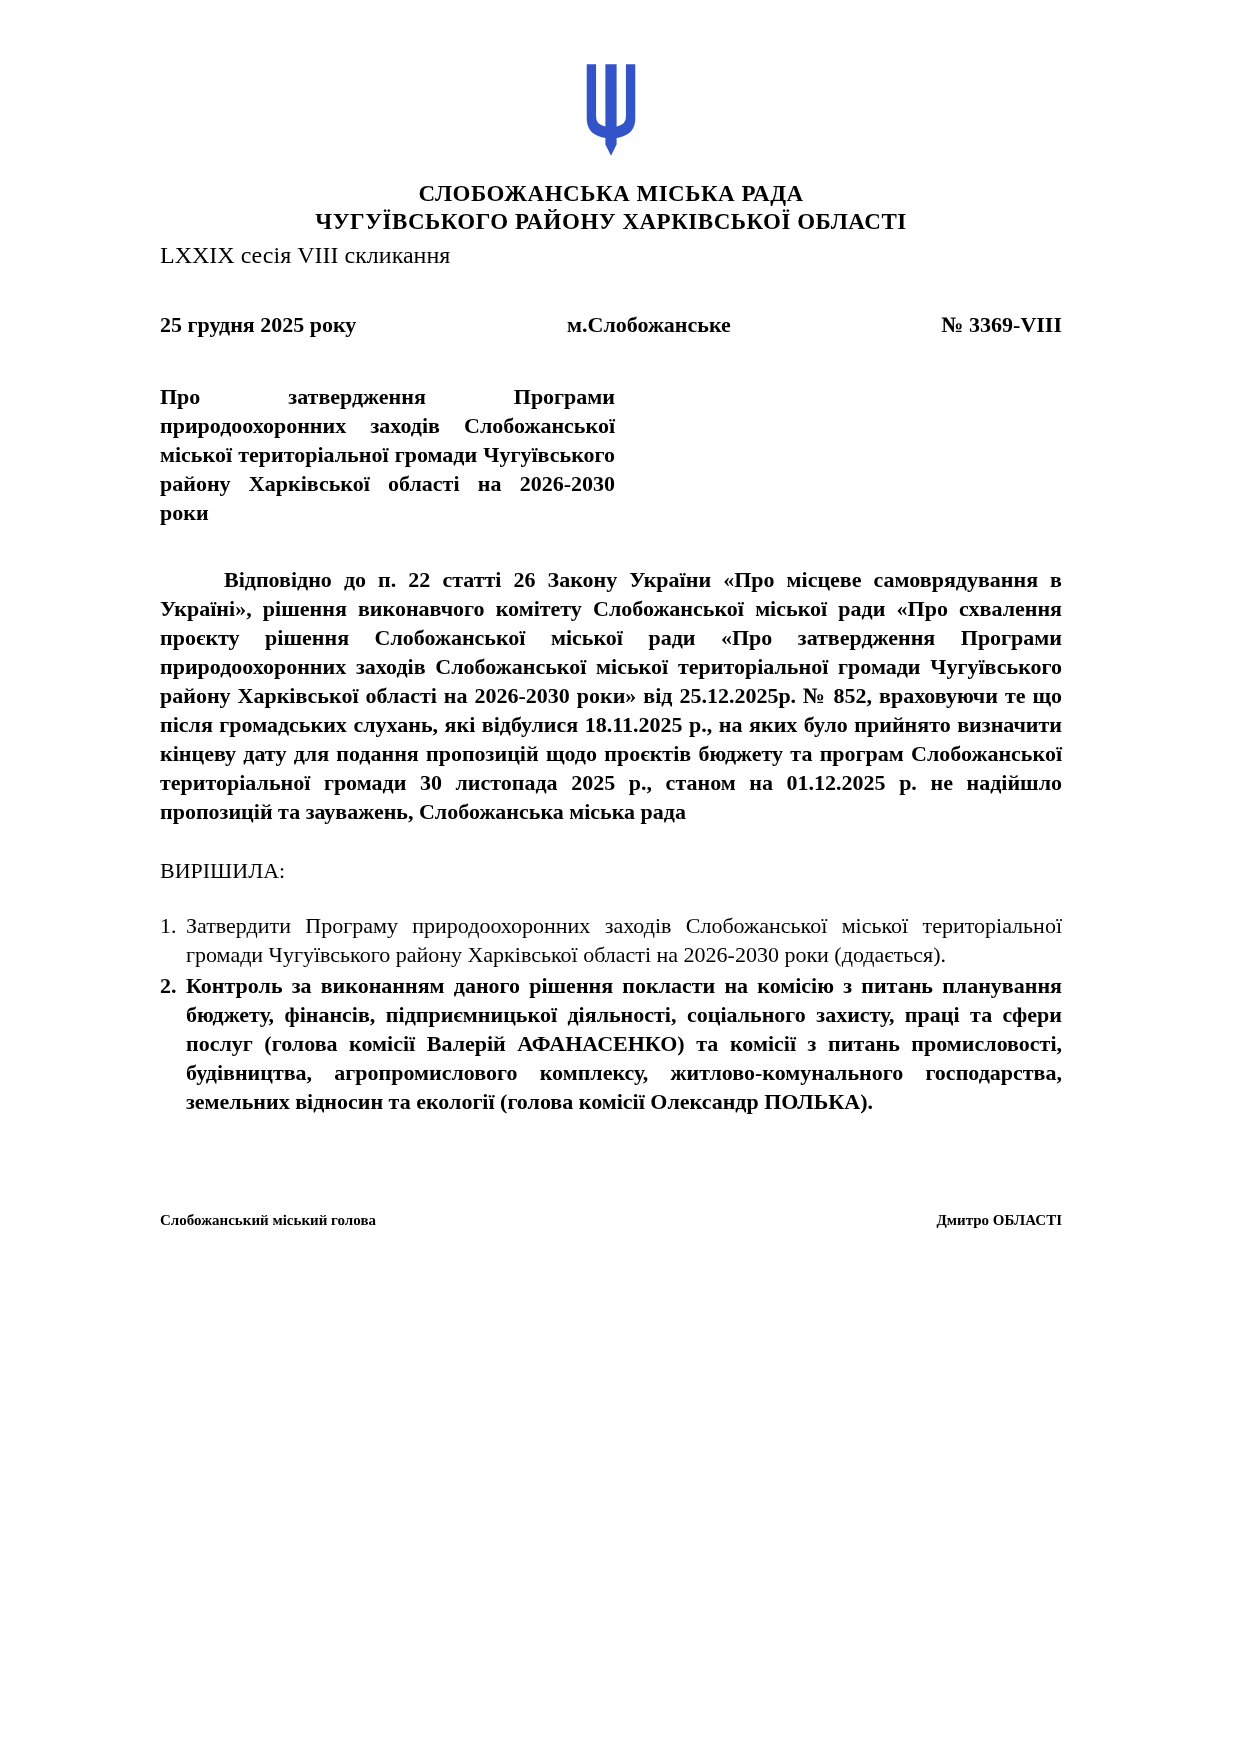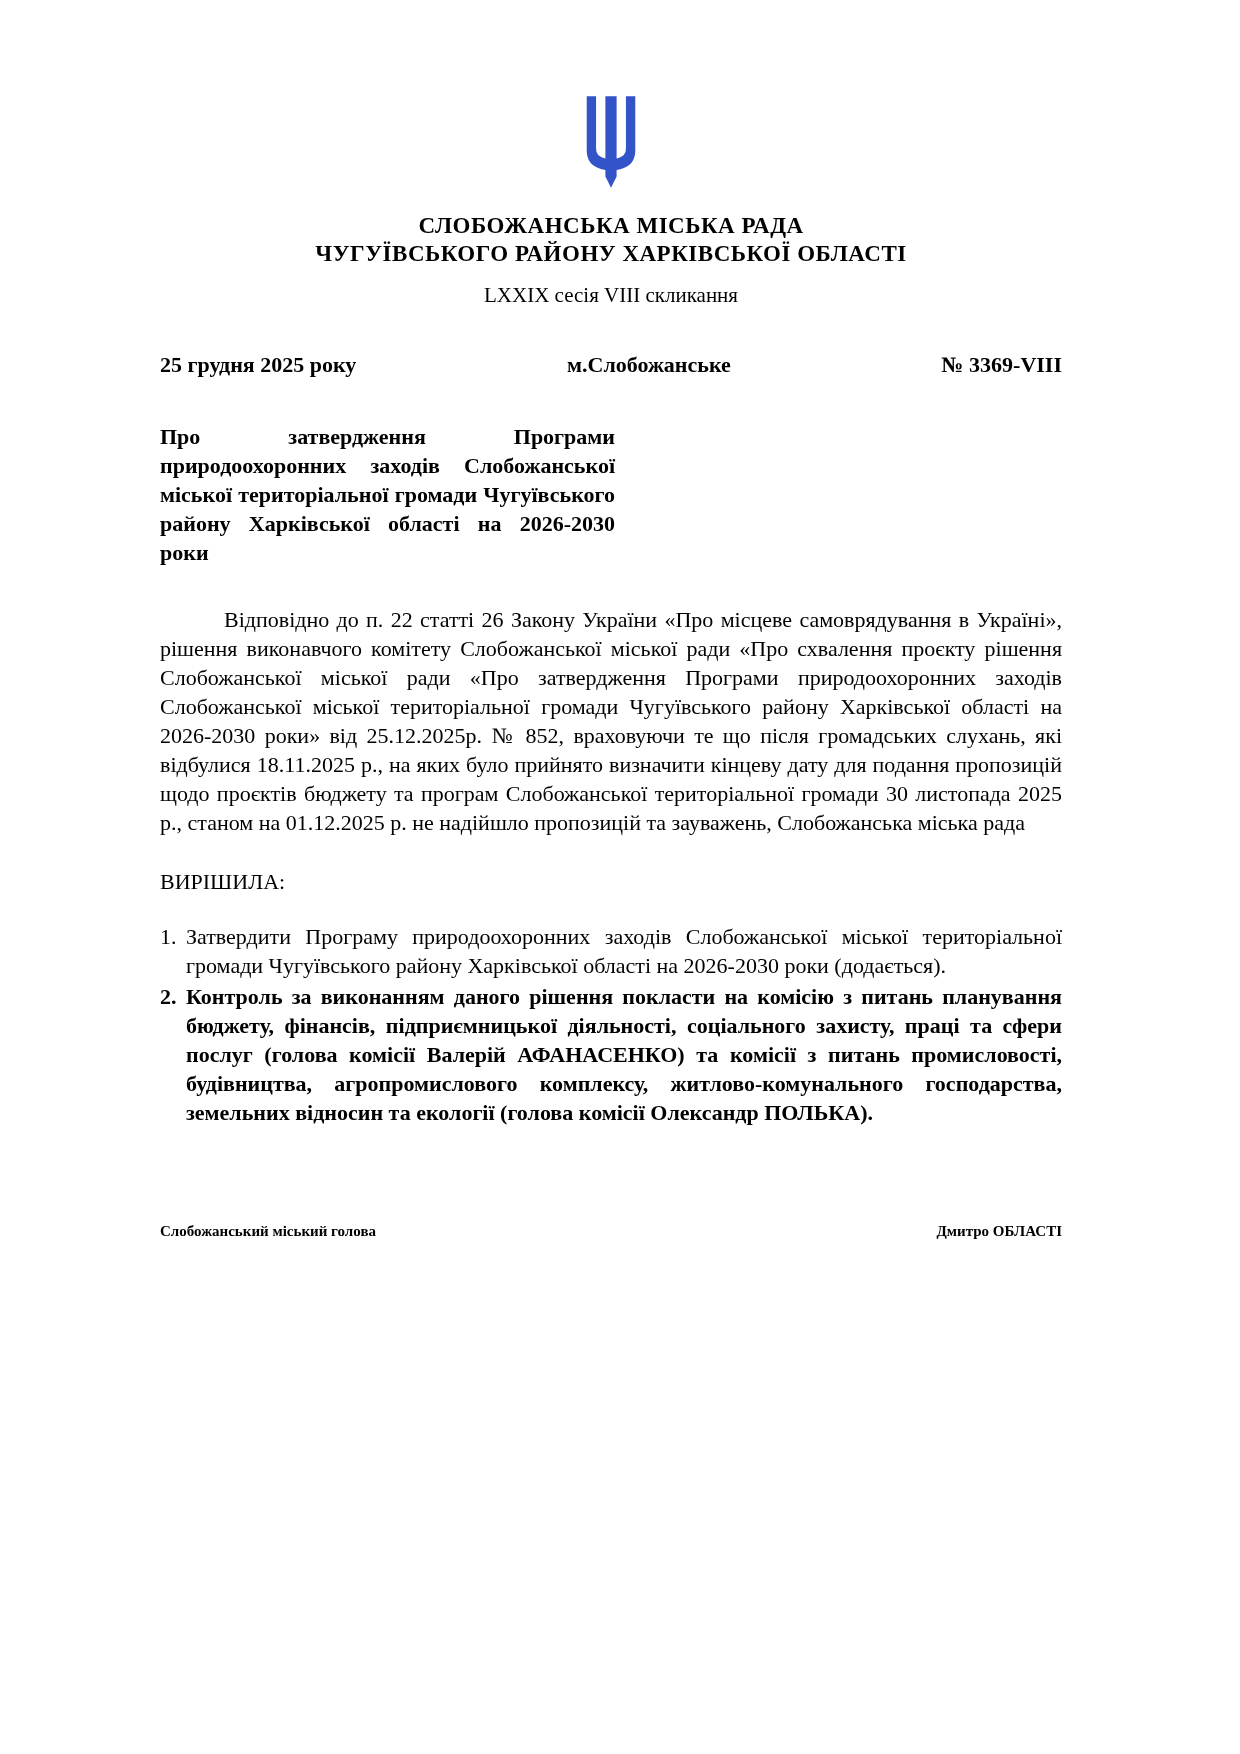--- a/index.html
+++ b/index.html
@@ -8,43 +8,43 @@
     font-family:"Liberation Serif","DejaVu Serif",serif;
     color:#000;
   }
   .page{
     position:relative;
     width:1240px;
     height:1754px;
     margin:0 auto;
     background:#fff;
     box-sizing:border-box;
-    padding:96px 178px 0 160px;
+    padding:64px 178px 0 160px;
   }
   .emblem-wrap{
     text-align:center;
     margin-bottom:18px;
   }
   .emblem-wrap svg{
     display:inline-block;
     width:56px;
     height:94px;
   }
   .org-name{
     text-align:center;
     font-weight:bold;
     font-size:23px;
     line-height:28px;
     letter-spacing:0.5px;
   }
   .session{
-    text-align:center;
-    font-size:21px;
+    text-align:left;
+    font-size:24px;
     line-height:26px;
-    margin-top:14px;
+    margin-top:6px;
   }
   .doc-type{
     text-align:center;
     font-weight:bold;
     font-size:24px;
     letter-spacing:1px;
     margin-top:46px;
   }
   .date-line{
     display:flex;
@@ -59,21 +59,21 @@
   .subject{
     width:455px;
     margin-top:44px;
     font-weight:bold;
     font-size:22px;
     line-height:29px;
     text-align:justify;
   }
   .preamble{
     margin-top:38px;
-    font-weight:normal;
+    font-weight:bold;
     font-size:22px;
     line-height:29px;
     text-align:justify;
     text-indent:64px;
   }
   .resolved{
     margin-top:30px;
     font-size:22px;
     line-height:29px;
   }

